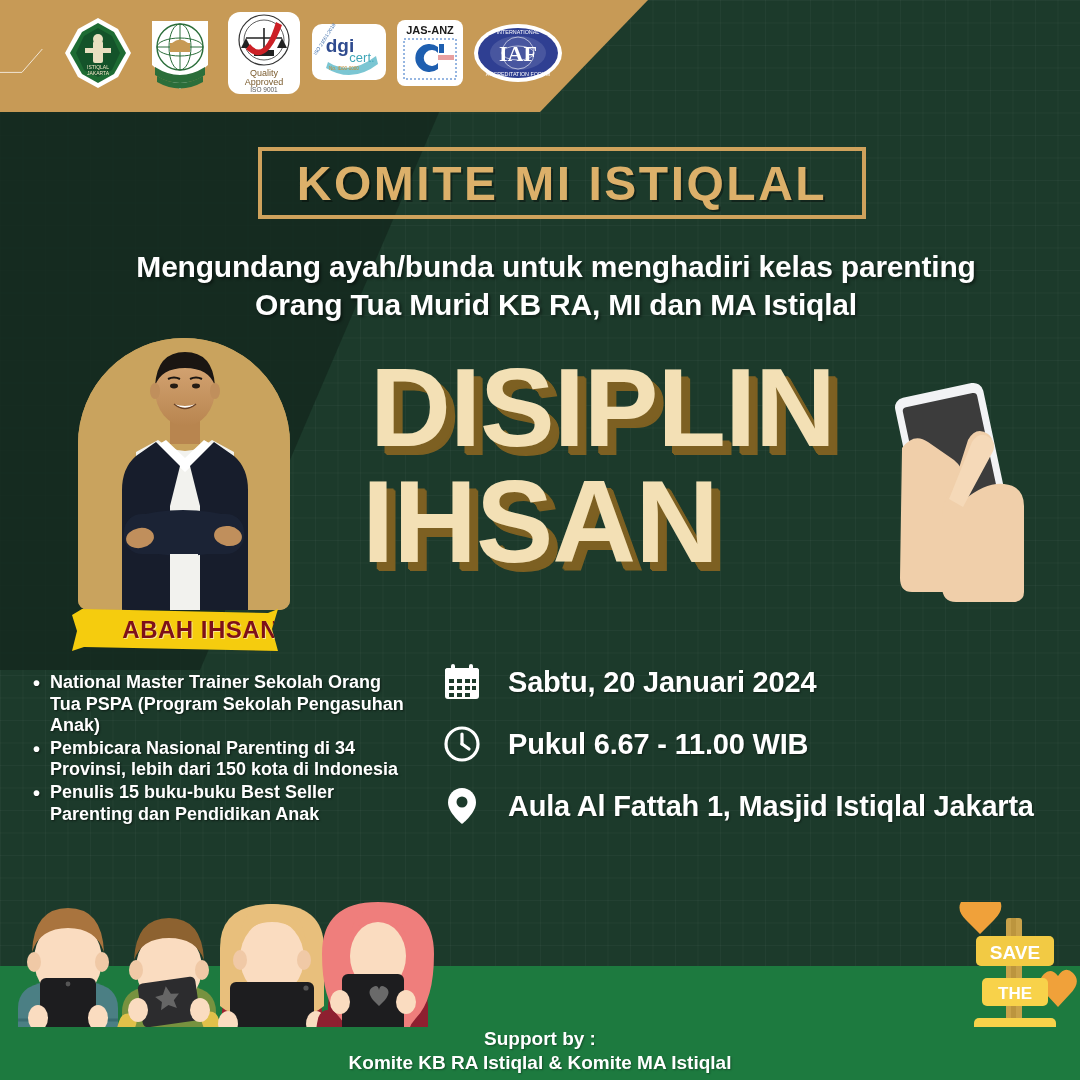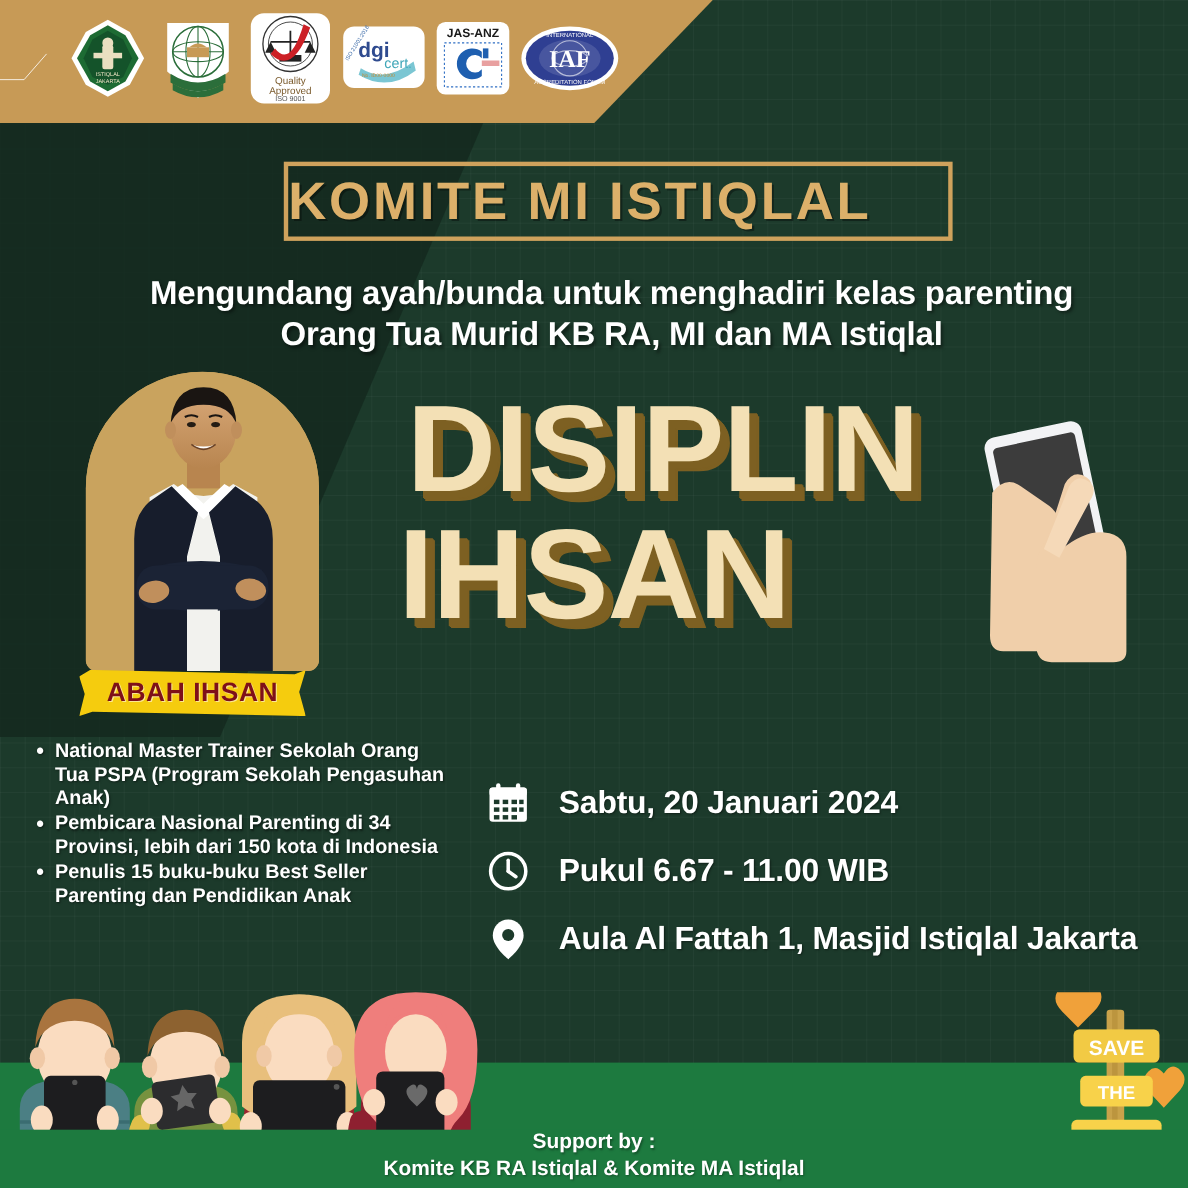--- a/index.html
+++ b/index.html
@@ -50,21 +50,21 @@
   .logo{
     background:#fff;
     display:flex; align-items:center; justify-content:center;
     position:relative; flex:none;
   }
 
   
   .title-box{
     position:absolute; left:258px; top:147px; width:608px; height:72px;
     border:4px solid #cfa25c;
-    display:flex; align-items:center; justify-content:flex-start;
+    display:flex; align-items:center; justify-content:center;
   }
   .title-text{
     color:#dcb06a;
     font-size:48px; font-weight:bold; letter-spacing:2.5px;
     font-family:"Liberation Sans", sans-serif;
     white-space:nowrap;
     text-shadow:2px 2px 0 rgba(0,0,0,.35);
   }
 
   
@@ -82,21 +82,21 @@
     background:#c9a35e;
     border-radius:106px 106px 10px 10px;
     overflow:hidden;
   }
   .arch-photo{ position:absolute; inset:0; }
 
   
   .ribbon{
     position:absolute; left:72px; top:609px; width:206px; height:42px;
     background:#f5cc0e;
-    display:flex; align-items:center; justify-content:center;
+    display:flex; align-items:center; justify-content:flex-end;
     clip-path:polygon(0 6px, 10px 0, 196px 4px, 206px 0, 200px 20px, 206px 42px, 12px 38px, 0 42px, 5px 22px);
     box-shadow:0 2px 3px rgba(0,0,0,.35);
   }
   .ribbon-text{
     color:#7e1019; font-size:24px; font-weight:bold; letter-spacing:.5px;
     text-shadow:1px 1px 0 rgba(255,255,255,.55);
   }
 
   
   .headline{
@@ -123,21 +123,21 @@
     color:#ffffff; font-size:18px; font-weight:bold; line-height:1.2;
     text-shadow:1px 1px 2px rgba(0,0,0,.5);
   }
   .bullets li{ margin-bottom:1px; list-style:none; position:relative; padding-left:20px; }
   .bullets li:before{
     content:"\2022"; position:absolute; left:3px; top:-1px; font-size:20px;
   }
 
   
   .details{
-    position:absolute; left:440px; top:708px; width:610px;
+    position:absolute; left:440px; top:660px; width:610px;
     display:flex; flex-direction:column; gap:18px;
   }
   .detail-row{ display:flex; align-items:center; gap:24px; }
   .detail-icon{ width:44px; height:44px; flex:none; display:flex; align-items:center; justify-content:center; }
   .detail-text{
     color:#ffffff; font-size:29px; font-weight:bold; white-space:nowrap;
     text-shadow:1px 1px 2px rgba(0,0,0,.45); letter-spacing:-.2px;
   }
 
   

